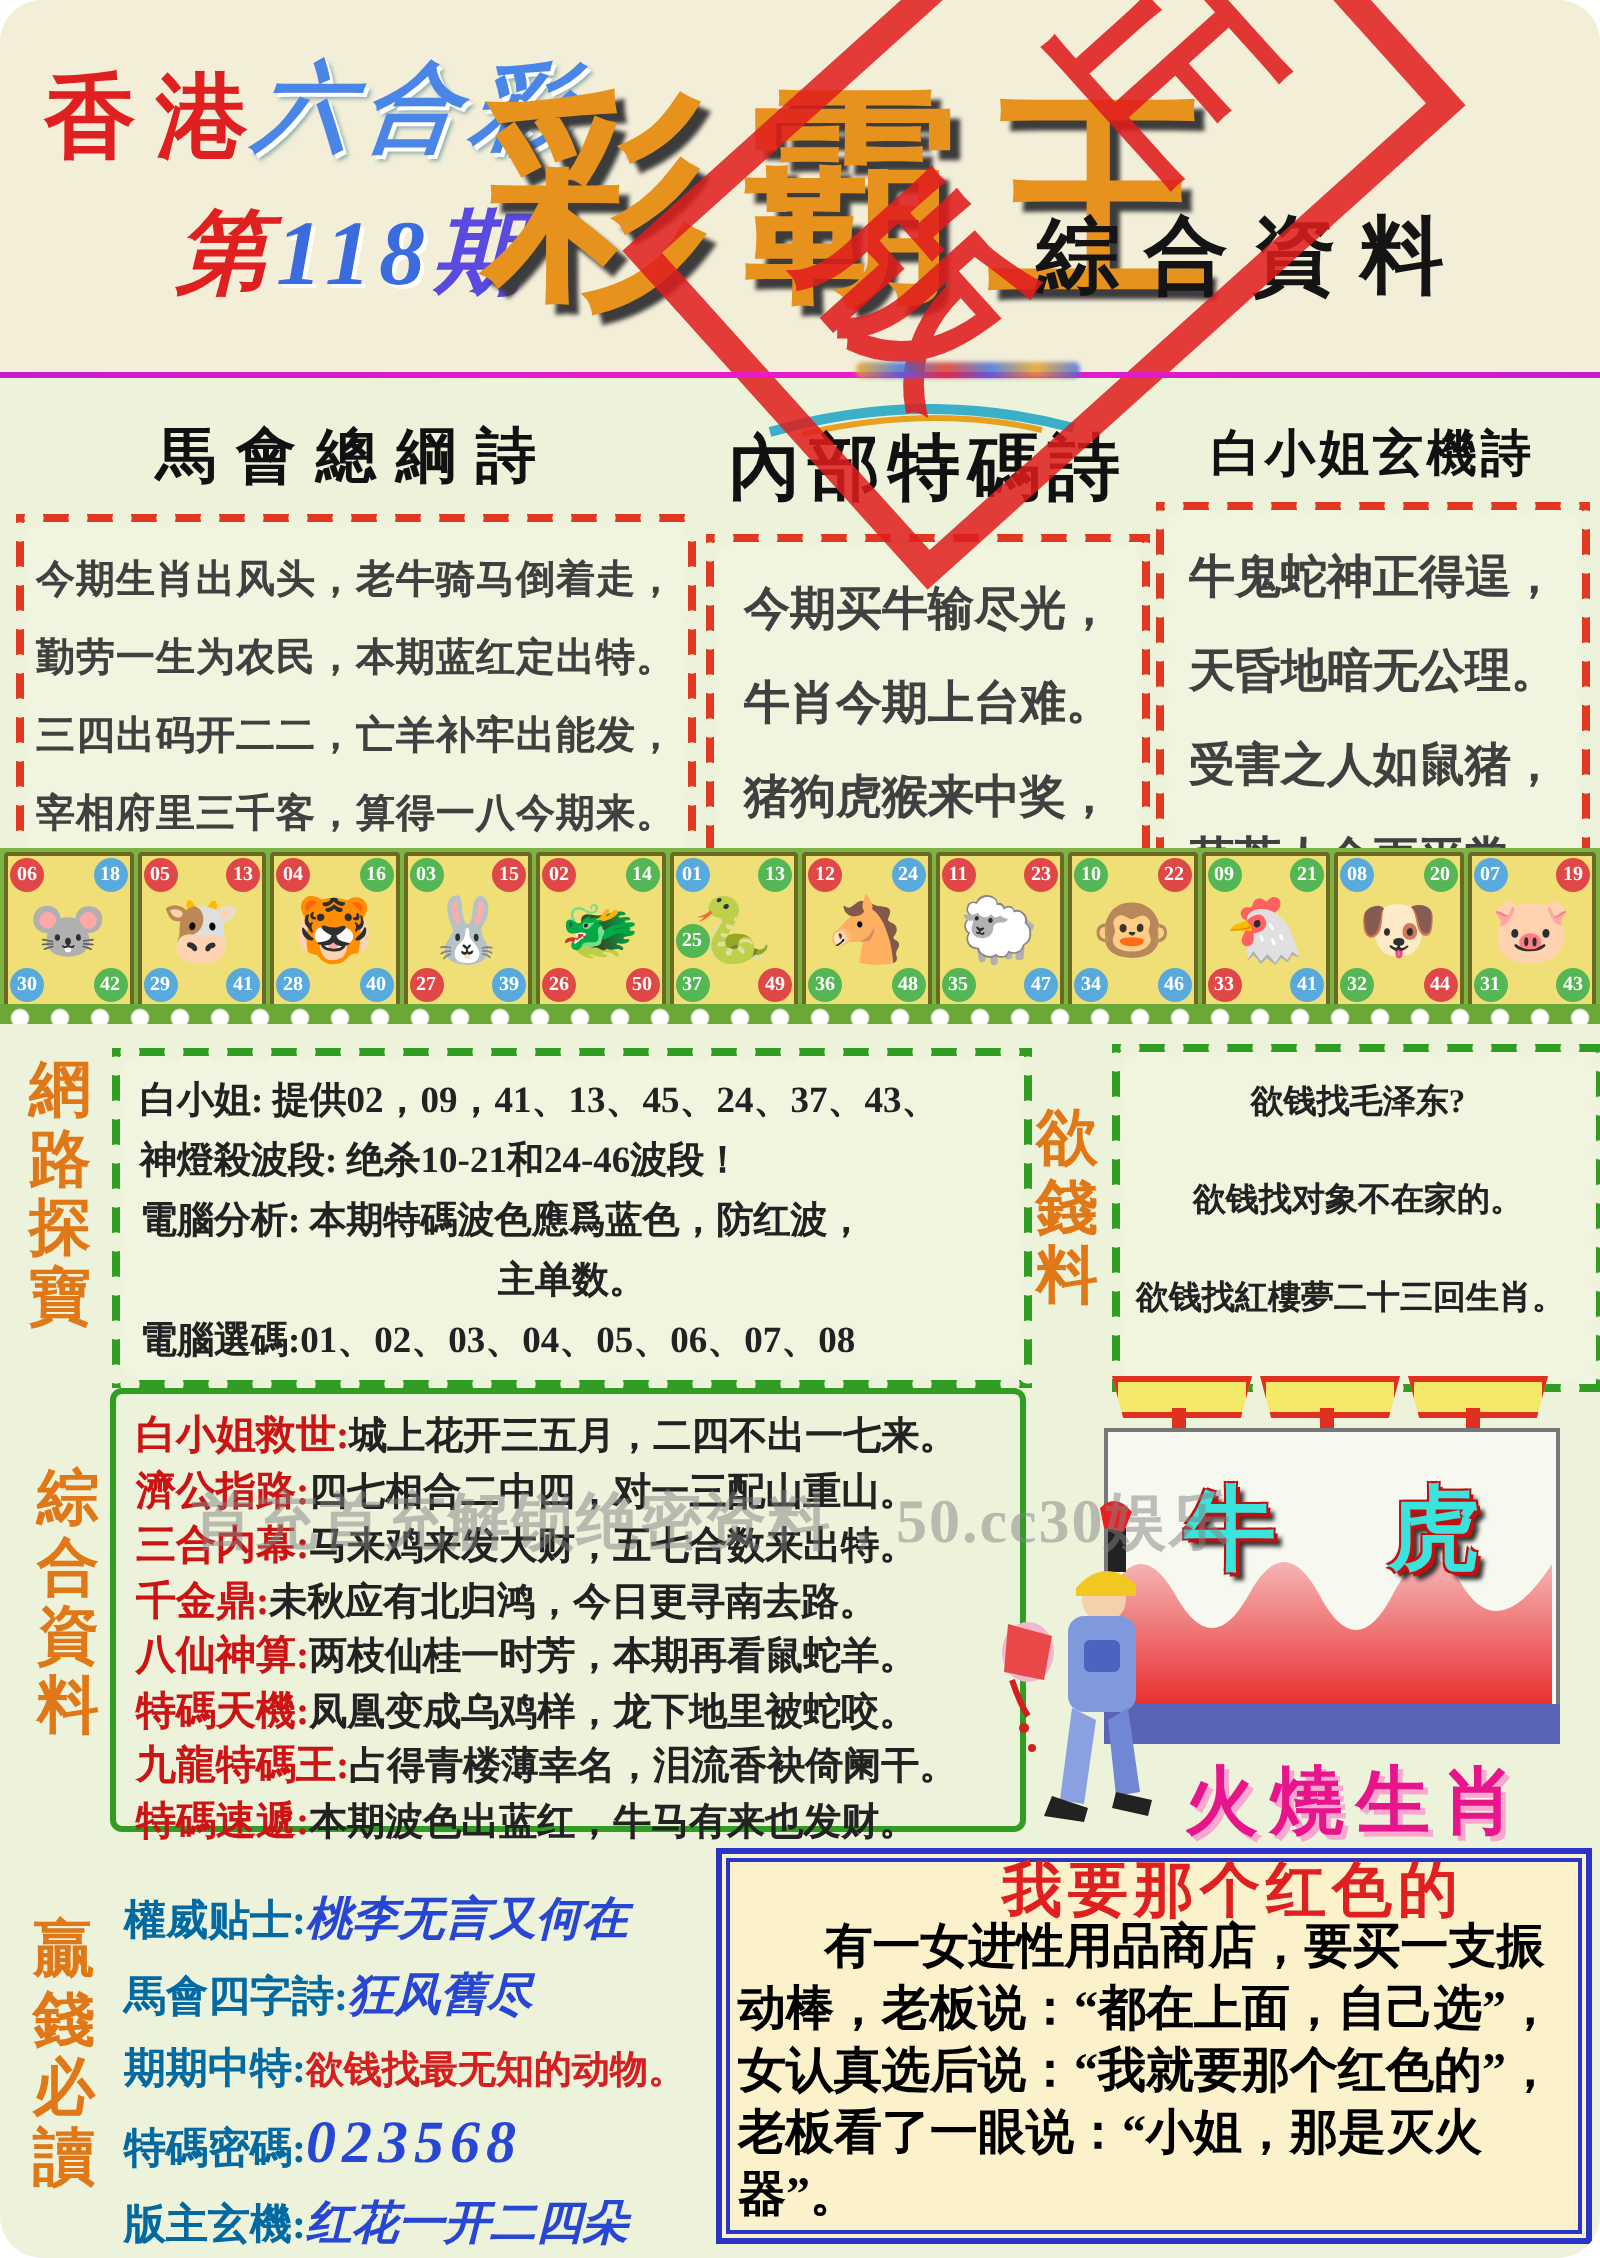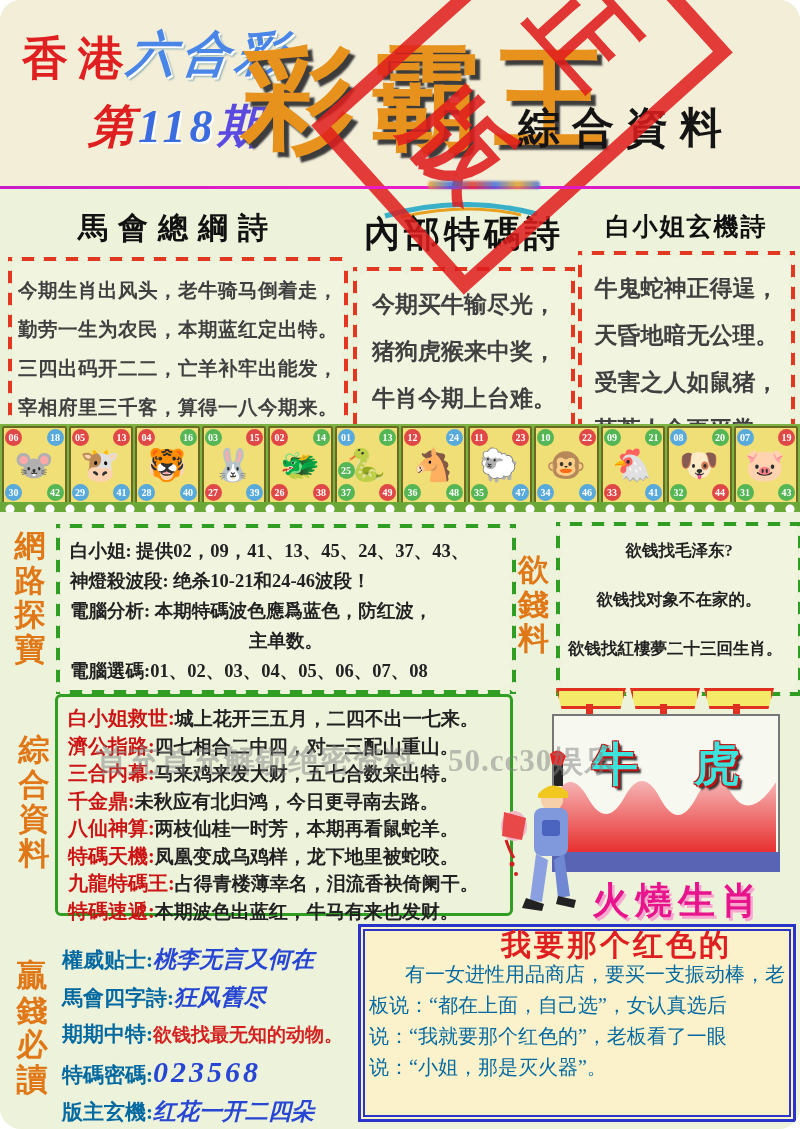--- a/index.html
+++ b/index.html
@@ -113,22 +113,22 @@
   .tip-line .val.red{color:#d42020;font-style:normal;font-size:19px;}
   .tip-line .val.big{font-size:30px;letter-spacing:3px;}
 
   
   .jokebox{position:absolute;left:358px;top:924px;width:432px;height:192px;background:#fbf2cc;
            border:3px solid #2835c8;box-shadow:inset 0 0 0 2px #fbf2cc,inset 0 0 0 4px #2835c8;}
   .jokelabel{position:absolute;left:-2px;top:-4px;width:118px;height:40px;border-radius:50%;
              background:linear-gradient(100deg,#f5e96a,#7cc060 55%,#4a6ad0);display:flex;align-items:center;justify-content:center;}
   .jokelabel span{font-size:21px;font-weight:bold;color:#d41414;}
   .joketitle{position:absolute;left:140px;top:-2px;font-size:30px;font-weight:bold;color:#e02020;letter-spacing:3px;}
-  .jokebody{position:absolute;left:8px;top:32px;width:416px;font-size:20px;line-height:31px;font-weight:normal;
-            color:#0369a1;text-indent:1.8em;}
+  .jokebody{position:absolute;left:8px;top:32px;width:416px;font-size:24px;line-height:31px;font-weight:bold;
+            color:#000000;text-indent:1.8em;}
 </style>
 </head>
 <body>
 
 <div class="page">
 
   <div class="header">
     <div class="hk">香港</div>
     <div class="marksix">六合彩</div>
     <div class="issue"><span class="r">第</span><span class="b">118</span><span class="p">期</span></div>
@@ -166,22 +166,22 @@
         </svg>
       <b>內部特碼詩</b>
     </div>
     <div class="stampbox red-b">
       <div class="perf top"></div>
       <div class="perf bot"></div>
       <div class="perf-v lft"></div>
       <div class="perf-v rgt"></div>
       <div class="poembody">
           <div>今期买牛输尽光，</div>
+          <div>牛肖今期上台难。</div>
           <div>猪狗虎猴来中奖，</div>
-          <div>牛肖今期上台难。</div>
           <div>还有特肖彩民想。</div>
         </div>
     </div>
   </div>
 
   <div class="pcol col3">
     <div class="ptitle"><b>白小姐玄機詩</b></div>
     <div class="stampbox red-b">
       <div class="perf top"></div>
       <div class="perf bot"></div>
@@ -223,21 +223,21 @@
         <span class="badge green tl">03</span>
         <span class="badge red tr">15</span>
         <span class="badge red bl">27</span>
         <span class="badge blue br">39</span>
       </div>
       <div class="zcell">
         <span class="animal">🐲</span>
         <span class="badge red tl">02</span>
         <span class="badge green tr">14</span>
         <span class="badge red bl">26</span>
-        <span class="badge red br">38</span>
+        <span class="badge red br">50</span>
       </div>
       <div class="zcell">
         <span class="animal">🐍</span>
         <span class="badge blue tl">01</span>
         <span class="badge green tr">13</span>
         <span class="badge green ml">25</span>
         <span class="badge green bl">37</span>
         <span class="badge red br">49</span>
       </div>
       <div class="zcell">

